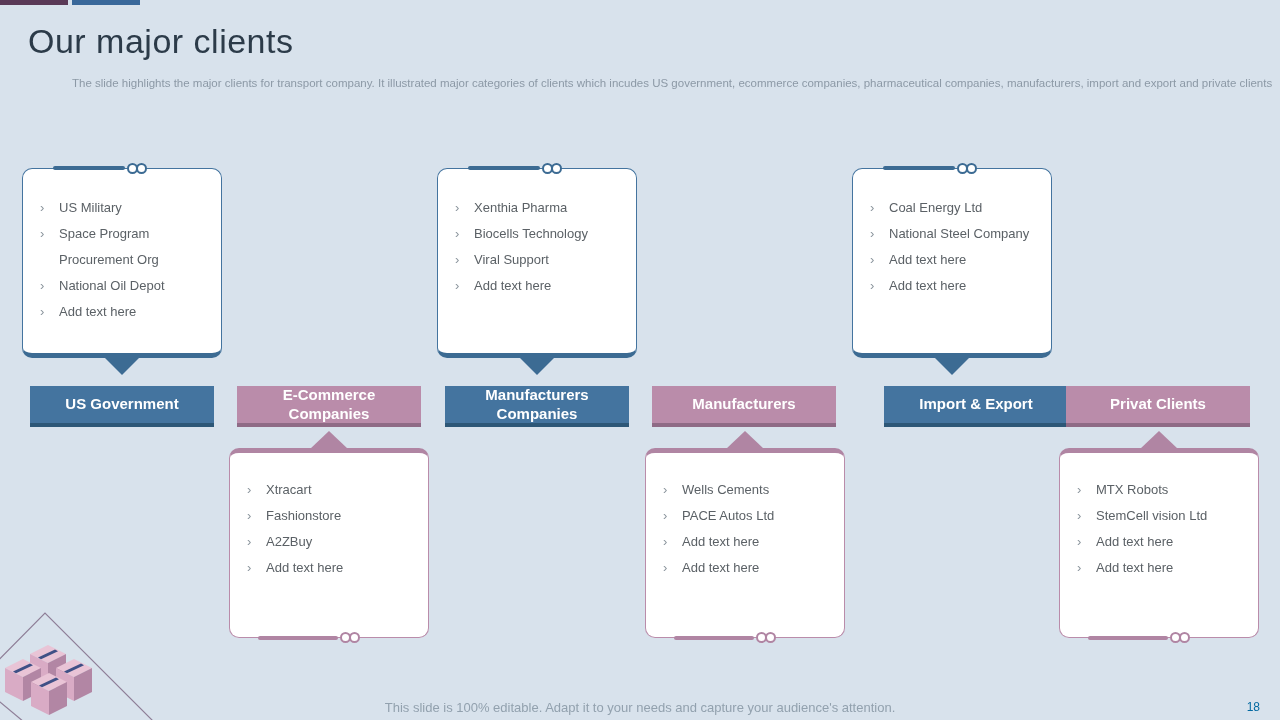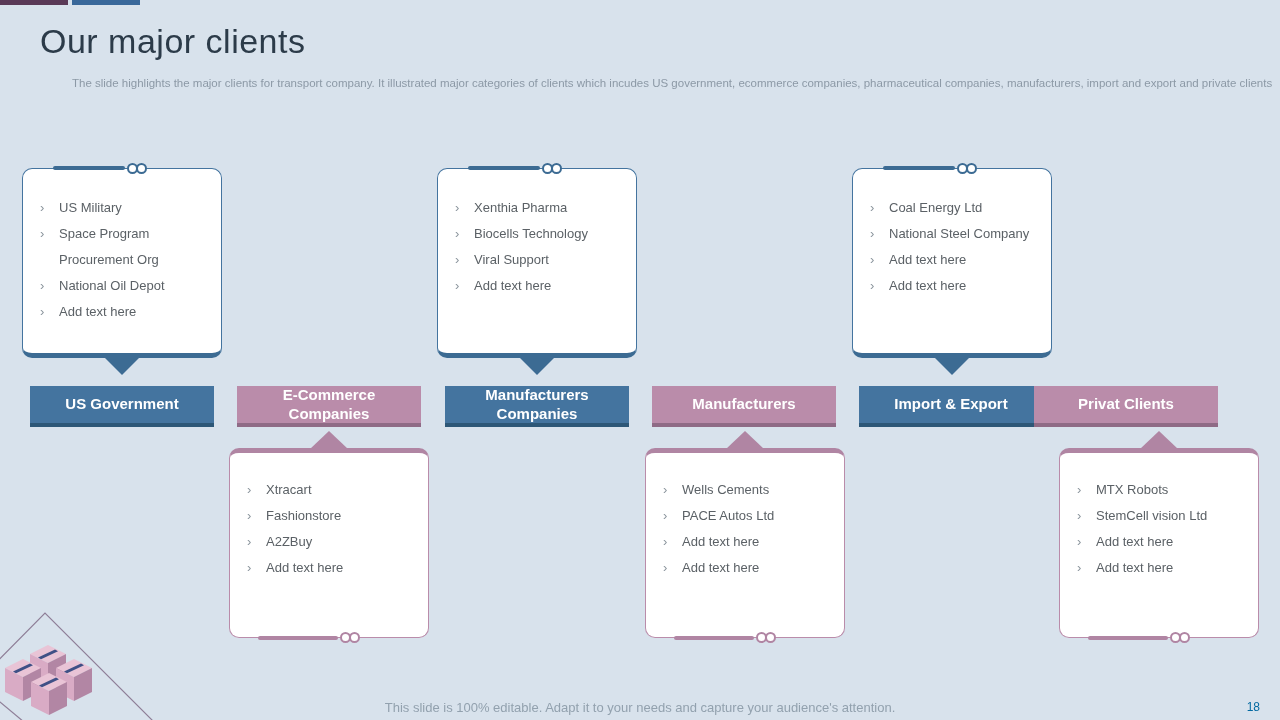--- a/index.html
+++ b/index.html
@@ -9,21 +9,21 @@
     background:var(--background,#d8e2ec);
     font-family:"Liberation Sans",sans-serif;
     overflow:hidden;
   }
   
   .bar{position:absolute;top:0;height:5px;}
   .bar.maroon{left:0;width:68px;background:var(--accent-bar-maroon,#5a3a57);}
   .bar.blue{left:72px;width:68px;background:var(--accent-bar-blue,#39689a);}
 
   
-  .title{position:absolute;left:40px;top:22px;font-size:34px;letter-spacing:.5px;color:var(--title-text,#2c3b49);}
+  .title{position:absolute;left:28px;top:22px;font-size:34px;letter-spacing:.5px;color:var(--title-text,#2c3b49);}
   .subtitle{position:absolute;left:28px;top:76px;width:1228px;font-size:11.5px;line-height:1.35;color:var(--muted-text,#8c99a6);margin-left:44px;}
 
   
   .label{
     position:absolute;top:386px;width:184px;height:41px;
     display:flex;align-items:center;justify-content:center;text-align:center;
     color:#fff;font-weight:bold;font-size:15px;line-height:1.25;
     border-bottom:4px solid;padding:0 4px;box-sizing:border-box;
   }
   .blue .label{background:var(--blue,#44749f);border-bottom-color:var(--blue-dark,#2d5777);}
@@ -159,40 +159,40 @@
           <i></i>
         </div>
       <ul class="items">
         <li><span class="bullet">›</span><span>Coal Energy Ltd</span></li>
         <li><span class="bullet">›</span><span>National Steel Company</span></li>
         <li><span class="bullet">›</span><span>Add text here</span></li>
         <li><span class="bullet">›</span><span>Add text here</span></li>
       </ul>
     </div>
     <div class="pointer" style="left: 933px;"></div>
-    <div class="label" style="left: 859px;">
+    <div class="label" style="left: 884px;">
         <span>Import &amp; Export</span>
       </div>
   </div>
     <div class="category pink bottom">
     <div class="callout" style="left: 1059px;">
       <div class="deco-line"></div>
       <div class="deco-rings">
           <i></i>
           <i></i>
         </div>
       <ul class="items">
         <li><span class="bullet">›</span><span>MTX Robots</span></li>
         <li><span class="bullet">›</span><span>StemCell vision Ltd</span></li>
         <li><span class="bullet">›</span><span>Add text here</span></li>
         <li><span class="bullet">›</span><span>Add text here</span></li>
       </ul>
     </div>
     <div class="pointer" style="left: 1140px;"></div>
-    <div class="label" style="left: 1034px; text-align: right;">
+    <div class="label" style="left: 1066px; text-align: right;">
         <span>Privat Clients</span>
       </div>
   </div>
   </div>
 
 <svg class="deco-svg" width="230" height="127" viewBox="0 0 230 127">
   <defs>
     <g id="cube">
       <polygon points="18,0 36,9 18,18 0,9" fill="#e9c4d6"></polygon>
       <polygon points="0,9 18,18 18,42 0,33" fill="#d9abc5"></polygon>

